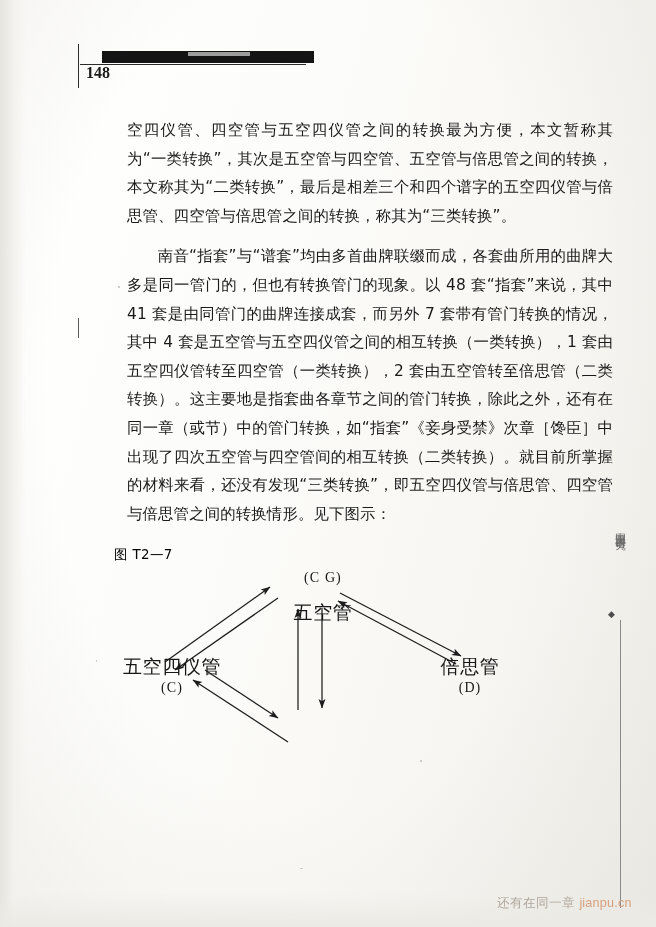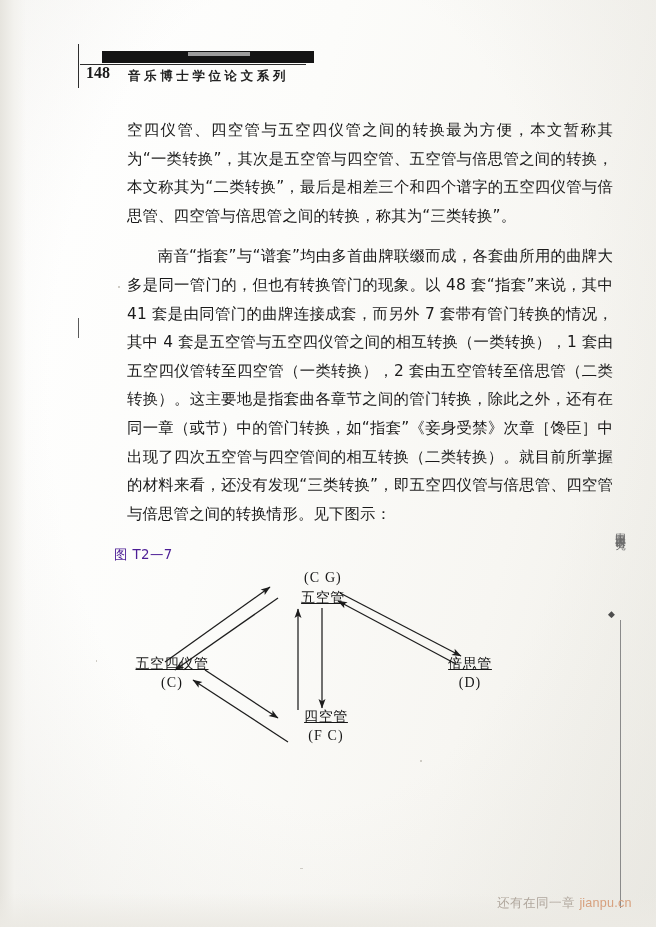--- a/index.html
+++ b/index.html
@@ -145,21 +145,21 @@
   .figure {
     position: absolute;
     left: 82px; top: 546px;
     width: 486px; height: 212px;
   }
   .fig-label {
     position: absolute;
     left: 32px; top: 0px;
     font-family: "DejaVu Sans", sans-serif;
     font-size: 13.4px;
-    color: #4c1d95;
+    color: #000000;
     white-space: nowrap;
     letter-spacing: 0.4px;
   }
   .fig-canvas {
     position: absolute;
     left: 0; top: 14px;
     width: 486px; height: 198px;
   }
   .fig-canvas svg {
     position: absolute;
@@ -168,39 +168,38 @@
   }
   .node {
     position: absolute;
     font-family: "DejaVu Sans", sans-serif;
     color: #171717;
     text-align: center;
     white-space: nowrap;
     line-height: 1.18;
   }
   .node .name {
-    font-size: 14px;
+    font-size: 19px;
     letter-spacing: 0.6px;
     display: block;
-    text-decoration: underline;
   }
   .node .pitch {
     font-family: "Liberation Serif", serif;
     font-size: 14px;
     letter-spacing: 1.1px;
     display: block;
     margin-top: 3px;
   }
   .node-top    { left: 181px; top: 10px;  width: 120px; }
   .node-top .pitch-above {
     font-family: "Liberation Serif", serif;
     font-size: 14px;
     letter-spacing: 1.1px;
     display: block;
-    margin-bottom: 2px;
+    margin-bottom: 14px;
   }
   .node-left   { left: 22px;  top: 95px;  width: 136px; }
   .node-right  { left: 330px; top: 95px;  width: 116px; }
   .node-bottom { left: 186px; top: 148px; width: 116px; }
 
   
   .margin-vert {
     position: absolute;
     left: 604px; top: 524px;
     width: 22px;
@@ -254,21 +253,20 @@
   <div class="scan-edge-bottom"></div>
 
   <div class="rule-vert-left"></div>
   <div class="rule-vert-left-lower"></div>
   <div class="rule-vert-right"></div>
 
   <div class="header">
     <div class="header-bar"></div>
     <div class="header-rule"></div>
     <div class="folio">148</div>
-    <div class="series-cn">音乐博士学位论文系列</div>
   </div>
 
   <div class="body-col">
     <p class="para">空四仪管、四空管与五空四仪管之间的转换最为方便，本文暂称其为“一类转换”，其次是五空管与四空管、五空管与倍思管之间的转换，本文称其为“二类转换”，最后是相差三个和四个谱字的五空四仪管与倍思管、四空管与倍思管之间的转换，称其为“三类转换”。</p>
     <div class="gap-a"></div>
     <p class="para indent">南音“指套”与“谱套”均由多首曲牌联缀而成，各套曲所用的曲牌大多是同一管门的，但也有转换管门的现象。以 48 套“指套”来说，其中 41 套是由同管门的曲牌连接成套，而另外 7 套带有管门转换的情况，其中 4 套是五空管与五空四仪管之间的相互转换（一类转换），1 套由五空四仪管转至四空管（一类转换），2 套由五空管转至倍思管（二类转换）。这主要地是指套曲各章节之间的管门转换，除此之外，还有在同一章（或节）中的管门转换，如“指套”《妾身受禁》次章［馋臣］中出现了四次五空管与四空管间的相互转换（二类转换）。就目前所掌握的材料来看，还没有发现“三类转换”，即五空四仪管与倍思管、四空管与倍思管之间的转换情形。见下图示：</p>
   </div>
 
   <div class="figure">
     <div class="fig-label">图 T2—7</div>
@@ -304,24 +302,20 @@
       <div class="node node-right">
         <span class="name">倍思管</span>
         <span class="pitch">(D)</span>
       </div>
 
       <div class="node node-left">
         <span class="name">五空四仪管</span>
         <span class="pitch">(C)</span>
       </div>
 
-      <div class="node node-bottom">
-        <span class="name">四空管</span>
-        <span class="pitch">(F  C)</span>
-      </div>
     </div>
   </div>
 
 
   <div class="margin-vert">中国工尺谱研究</div>
   <div class="margin-diamond">◆</div>
 
   <div class="watermark">
     <span class="dot-cn">还有在同一章</span>
     <span class="dot-en">jianpu.cn</span>

